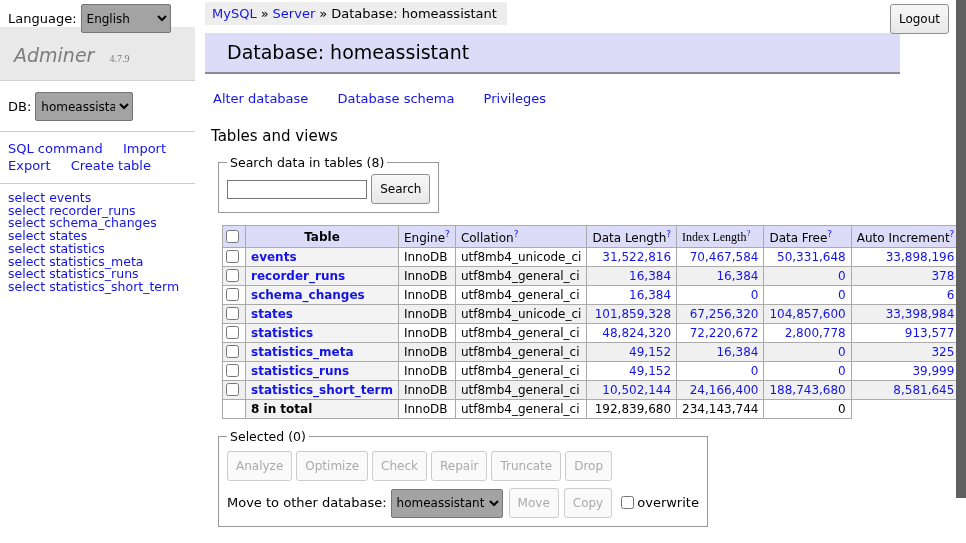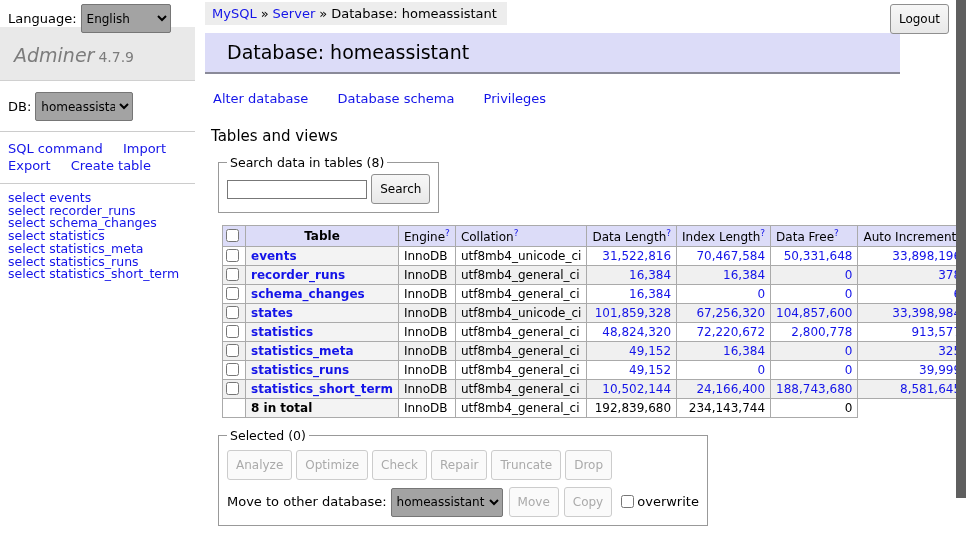--- a/index.html
+++ b/index.html
@@ -28,21 +28,21 @@
   }
   button:disabled { color:#aaa; border-color:#ccc; background:#fafafa; cursor:default; }
 
   
   #sidebar { position:absolute; left:0; top:0; width:195px; }
   #logo {
     background:#e9e9e9; border-bottom:1px solid #d0d0d0;
     margin:27px 0 0; padding:11px 14px 12px; font-weight:normal;
   }
   #logo .app { font-style:italic; font-size:19px; color:#7c7c7c; }
-  #logo .ver { font-size:14px; color:#7c7c7c; margin-left:4px; }
+  #logo .ver { font-size:10px; color:#7c7c7c; margin-left:15px;font-family:Liberation Serif, serif; }
   .db-row { padding:11px 8px 10px; }
   .db-row label { margin-right:4px; }
   .db-select { width:98px; }
   #sidebar hr { border:0; border-top:1px solid #ccc; margin:0; }
   .side-actions { padding:8px 8px 9px; line-height:17px; width:195px; }
   .side-actions a { margin-right:16px; white-space:nowrap; }
   .tables-list { list-style:none; margin:8px 0 8px; padding:0 8px; }
   .tables-list li { line-height:12.7px; white-space:nowrap; font-size:12.5px; }
 
   
@@ -76,21 +76,21 @@
   .db-tables tbody th.name-cell { background:#f3f3f3; text-align:left; white-space:nowrap; }
   .db-tables tbody th.name-cell a { font-weight:bold; }
   .db-tables td.num { text-align:right; white-space:nowrap; }
   .db-tables td.num a { white-space:nowrap; }
   .db-tables tr.stripe td { background:#f0f0f0; }
   .db-tables .chk-cell { width:18px; text-align:center; padding:2px 3px; }
   .db-tables .col-name { min-width:118px; }
   .db-tables .col-engine { min-width:40px; }
   .db-tables .col-collation { min-width:88px; }
   .db-tables .col-dlen { min-width:60px; }
-  .db-tables .col-ilen { min-width:64px; }
+  .db-tables .col-ilen { min-width:64px;font-family:Liberation Serif, serif; }
   .db-tables .col-dfree { min-width:56px; }
   .db-tables .col-ainc { min-width:68px; }
   sup.help { font-size:9px; }
   sup.help a { color:#1414e8; }
   .total-row th, .total-row td { background:#fff; }
   .total-row th.name-cell { background:#f3f3f3; font-weight:bold; }
 
   .selected-fieldset { min-width:398px; }
   .btn-row { margin:3px 0 7px; }
   .btn-row button { margin-right:4px; }
@@ -119,20 +119,21 @@
   <div class="db-row">
     <label>DB:</label><select class="db-select"><option>homeassistant</option></select>
   </div>
   <hr>
   <div class="side-actions" id="side-actions"><a>SQL command</a> <a>Import</a> <a>Export</a> <a>Create table</a> </div>
   <hr>
   <ul class="tables-list" id="tables-list">
       <li><a>select</a> <a>events</a></li>
       <li><a>select</a> <a>recorder_runs</a></li>
       <li><a>select</a> <a>schema_changes</a></li>
+      <li><a>select</a> <a>states</a></li>
       <li><a>select</a> <a>statistics</a></li>
       <li><a>select</a> <a>statistics_meta</a></li>
       <li><a>select</a> <a>statistics_runs</a></li>
       <li><a>select</a> <a>statistics_short_term</a></li>
     </ul>
 </div>
 
 <div id="content">
   <p class="breadcrumb" id="breadcrumb"><a>MySQL</a><span class="sep">»</span><a>Server</a><span class="sep">»</span><span>Database: homeassistant</span></p>
 

